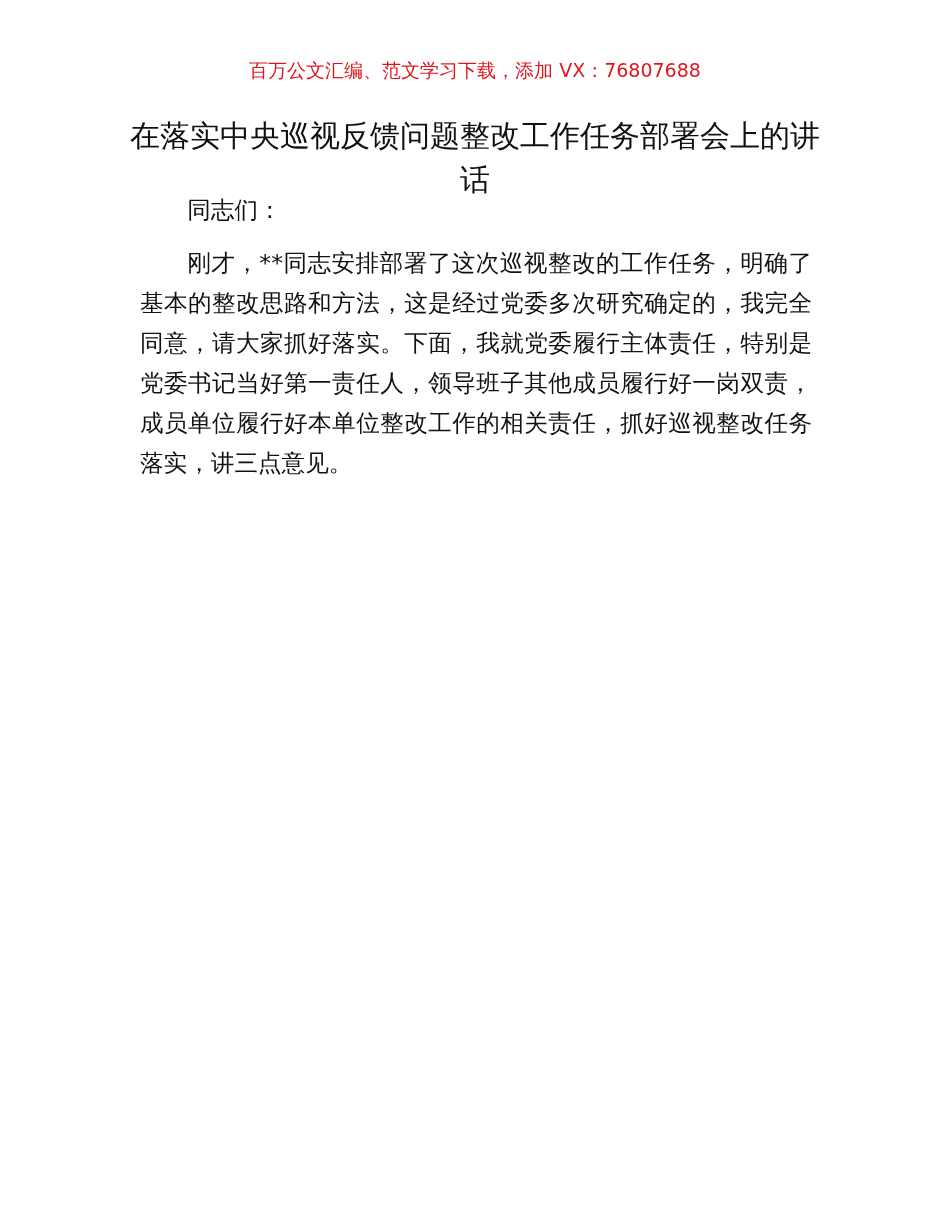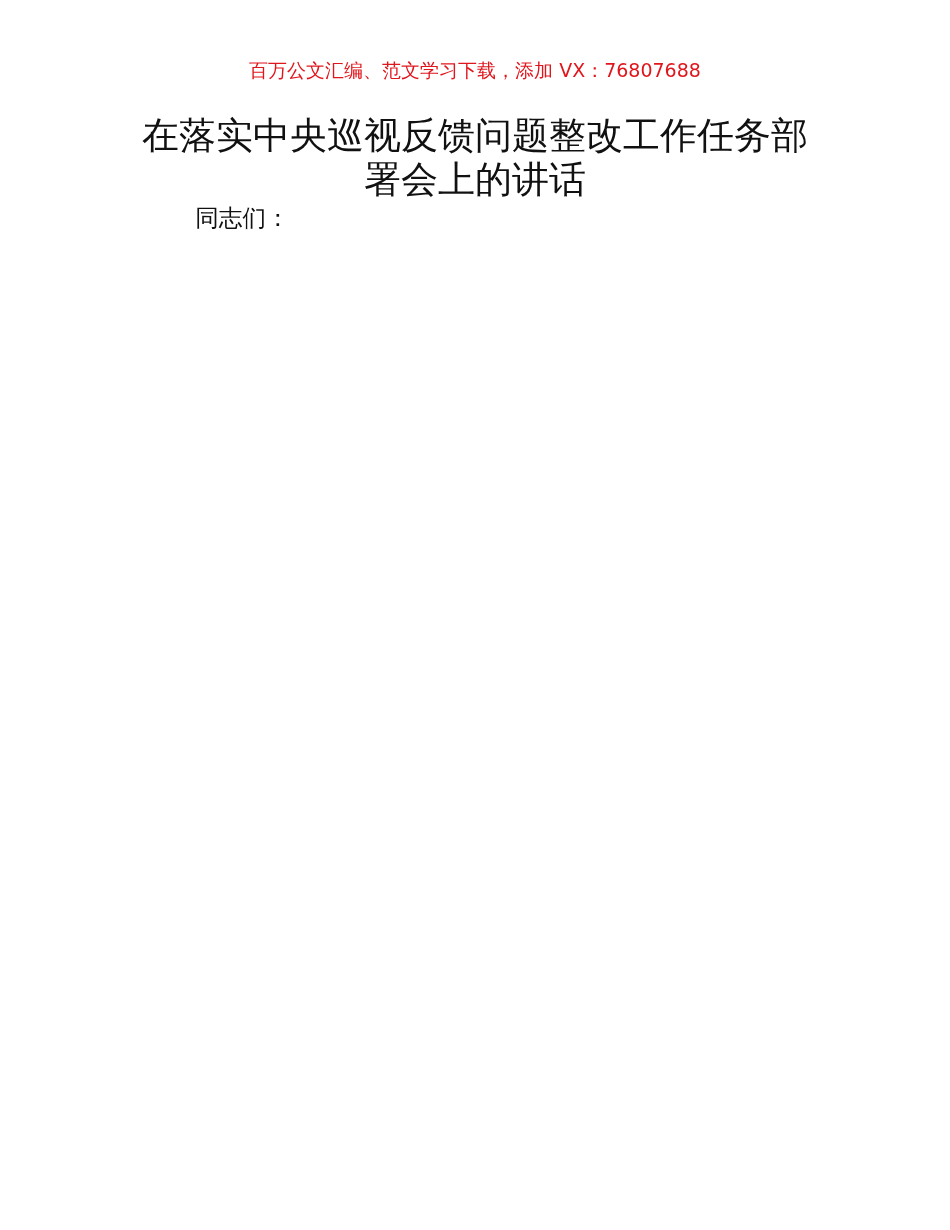--- a/index.html
+++ b/index.html
@@ -25,43 +25,44 @@
     line-height: 28px;
     color: #e0161d;
     letter-spacing: 0px;
   }
   .title {
     position: absolute;
     top: 114px;
     left: 130px;
     width: 690px;
     text-align: center;
-    font-size: 37px;
+    font-size: 30px;
     line-height: 44px;
     color: #111111;
   }
   .body-text {
     position: absolute;
     left: 140px;
     width: 672px;
     font-size: 23.6px;
     line-height: 40px;
     color: #111111;
     text-align: justify;
   }
   .para {
-    margin: 8px;
+    margin: 0;
     text-indent: 2em;
   }
   .para + .para {
     margin-top: 12.5px;
   }
 </style>
 </head>
 <body>
 
 <div class="watermark">百万公文汇编、范文学习下载，添加 VX：76807688</div>
 
 <div class="title">在落实中央巡视反馈问题整改工作任务部署会上的讲话</div>
 
 <div class="body-text" style="top: 190px;">
   <p class="para">同志们：</p>
+  <p class="para">刚才，**同志安排部署了这次巡视整改的工作任务，明确了基本的整改思路和方法，这是经过党委多次研究确定的，我完全同意，请大家抓好落实。下面，我就党委履行主体责任，特别是党委书记当好第一责任人，领导班子其他成员履行好一岗双责，成员单位履行好本单位整改工作的相关责任，抓好巡视整改任务落实，讲三点意见。</p>
 </div>
 
 </body></html>

